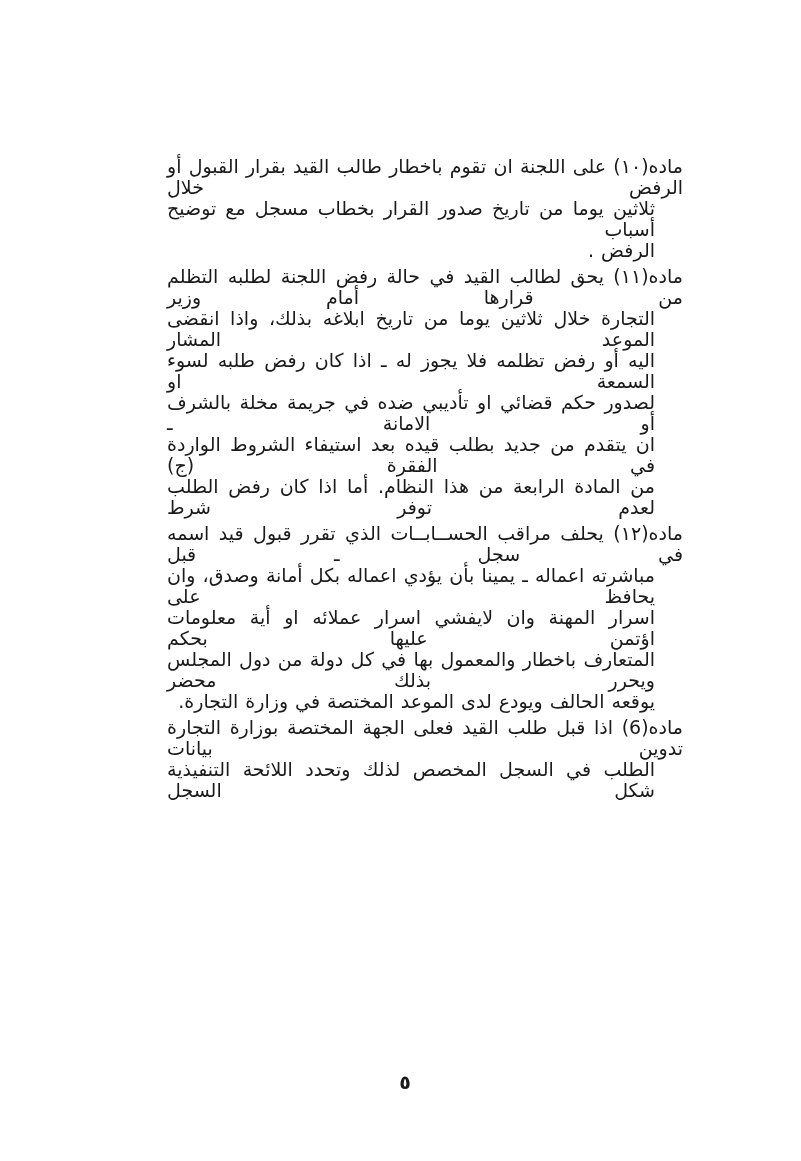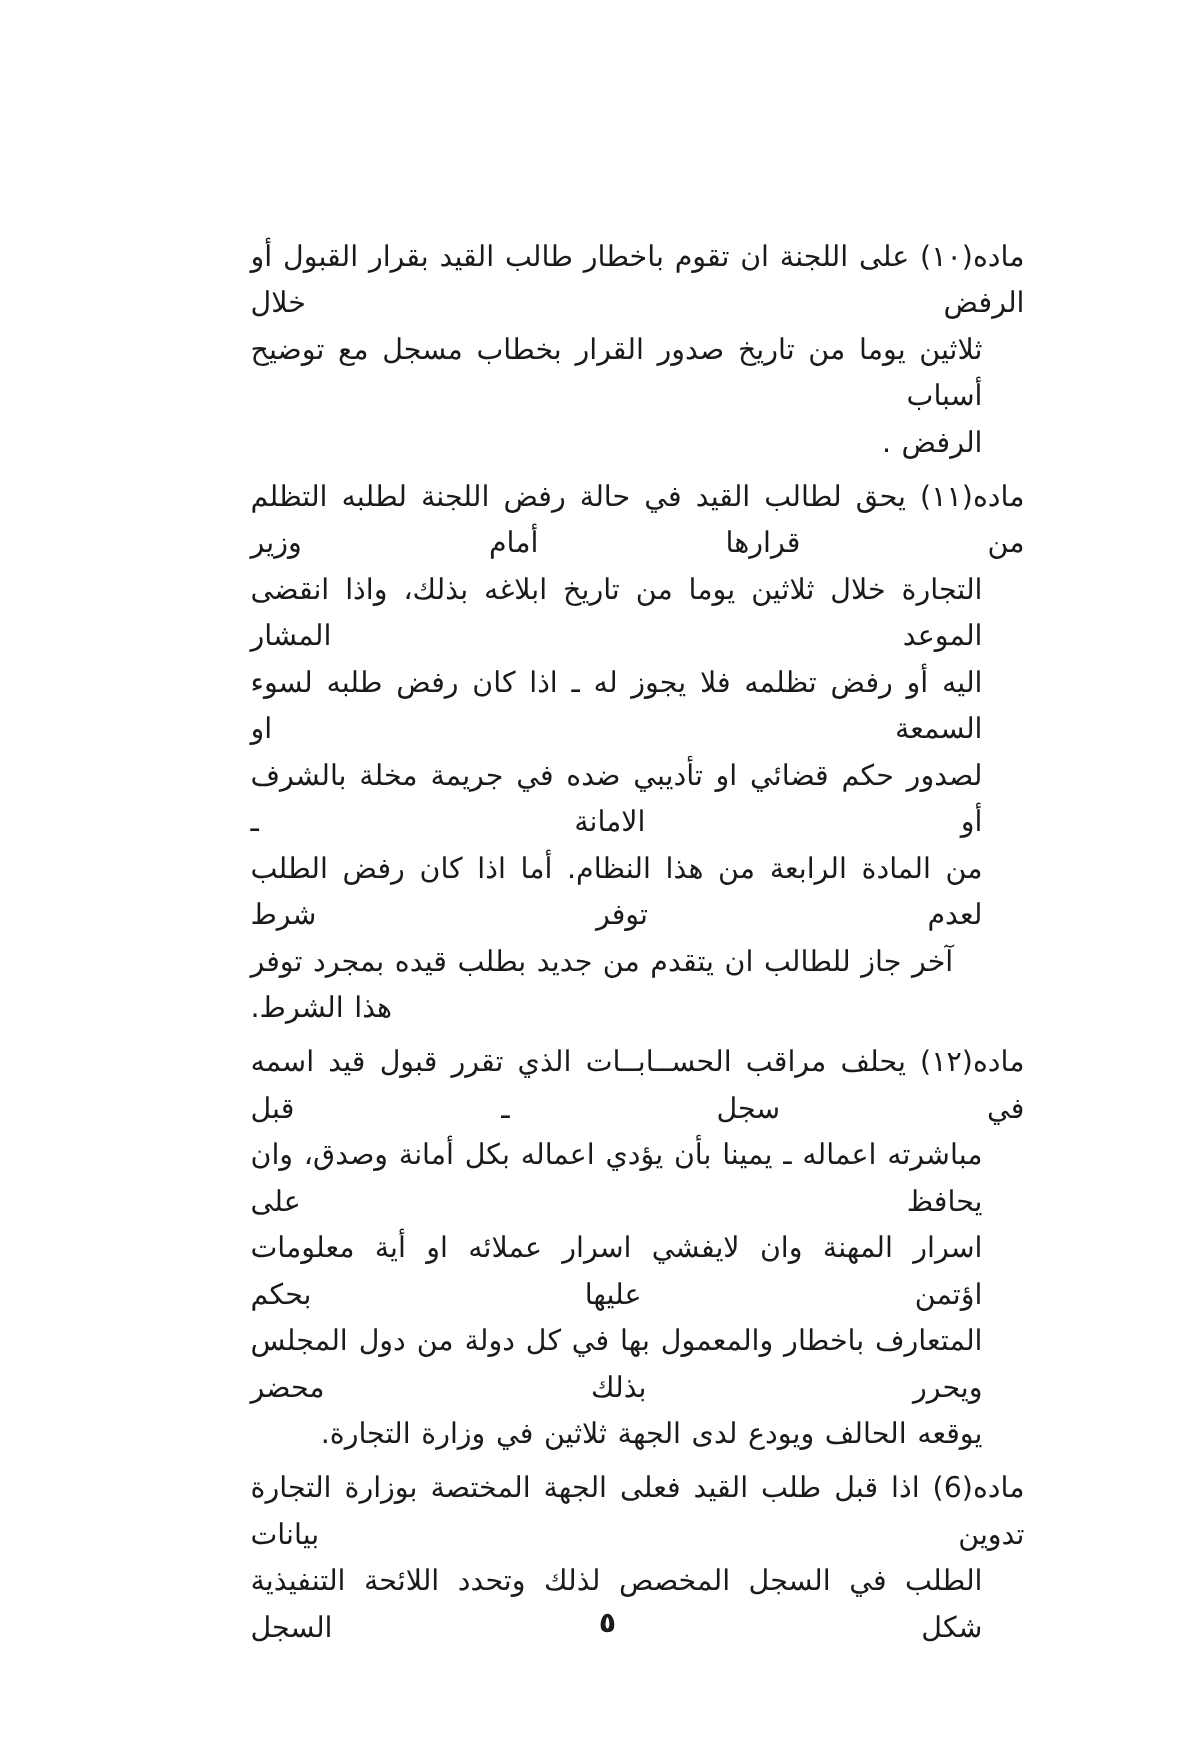--- a/index.html
+++ b/index.html
@@ -21,21 +21,21 @@
     top: 156px;
     right: 118px;
     left: 127px;
     direction: rtl;
   }
   .article {
     margin: 0 0 5px 0;
   }
   .line {
     font-size: 19px;
-    line-height: 31px;
+    line-height: 21px;
     text-align: justify;
     text-align-last: justify;
     word-spacing: 1px;
     margin-left: 40px;
   }
   .l-cont {
     padding-right: 28px;
   }
   .l-last {
     text-align-last: auto;
@@ -62,29 +62,29 @@
       <div class="article">
         <div class="line l-first">ماده(١٠) على اللجنة ان تقوم باخطار طالب القيد بقرار القبول أو الرفض خلال</div>
         <div class="line l-cont">ثلاثين يوما من تاريخ صدور القرار بخطاب مسجل مع توضيح أسباب</div>
         <div class="line l-cont l-last align-right">الرفض .</div>
       </div>
       <div class="article">
         <div class="line l-first">ماده(١١) يحق لطالب القيد في حالة رفض اللجنة لطلبه التظلم من قرارها أمام وزير</div>
         <div class="line l-cont">التجارة خلال ثلاثين يوما من تاريخ ابلاغه بذلك، واذا انقضى الموعد المشار</div>
         <div class="line l-cont">اليه أو رفض تظلمه فلا يجوز له ـ اذا كان رفض طلبه لسوء السمعة او</div>
         <div class="line l-cont">لصدور حكم قضائي او تأديبي ضده في جريمة مخلة بالشرف أو الامانة ـ</div>
+        <div class="line l-cont">ان يتقدم من جديد بطلب قيده بعد استيفاء الشروط الواردة في الفقرة (ج)</div>
         <div class="line l-cont">من المادة الرابعة من هذا النظام. أما اذا كان رفض الطلب لعدم توفر شرط</div>
-        <div class="line l-cont l-last align-left">آخر جاز للطالب ان يتقدم من جديد بطلب قيده بمجرد توفر هذا الشرط.</div>
       </div>
       <div class="article">
         <div class="line l-first">ماده(١٢) يحلف مراقب الحســابــات الذي تقرر قبول قيد اسمه في سجل ـ قبل</div>
         <div class="line l-cont">مباشرته اعماله ـ يمينا بأن يؤدي اعماله بكل أمانة وصدق، وان يحافظ على</div>
         <div class="line l-cont">اسرار المهنة وان لايفشي اسرار عملائه او أية معلومات اؤتمن عليها بحكم</div>
         <div class="line l-cont">المتعارف باخطار والمعمول بها في كل دولة من دول المجلس ويحرر بذلك محضر</div>
-        <div class="line l-cont l-last align-right">يوقعه الحالف ويودع لدى الجهة ثلاثين في وزارة التجارة.</div>
+        <div class="line l-cont l-last align-right">يوقعه الحالف ويودع لدى الموعد المختصة في وزارة التجارة.</div>
       </div>
       <div class="article">
         <div class="line l-first">ماده(6) اذا قبل طلب القيد فعلى الجهة المختصة بوزارة التجارة تدوين بيانات</div>
         <div class="line l-cont">الطلب في السجل المخصص لذلك وتحدد اللائحة التنفيذية شكل السجل</div>
       </div>
     </div>
   <div class="page-number">٥</div>
 </div>
 
 </body></html>

